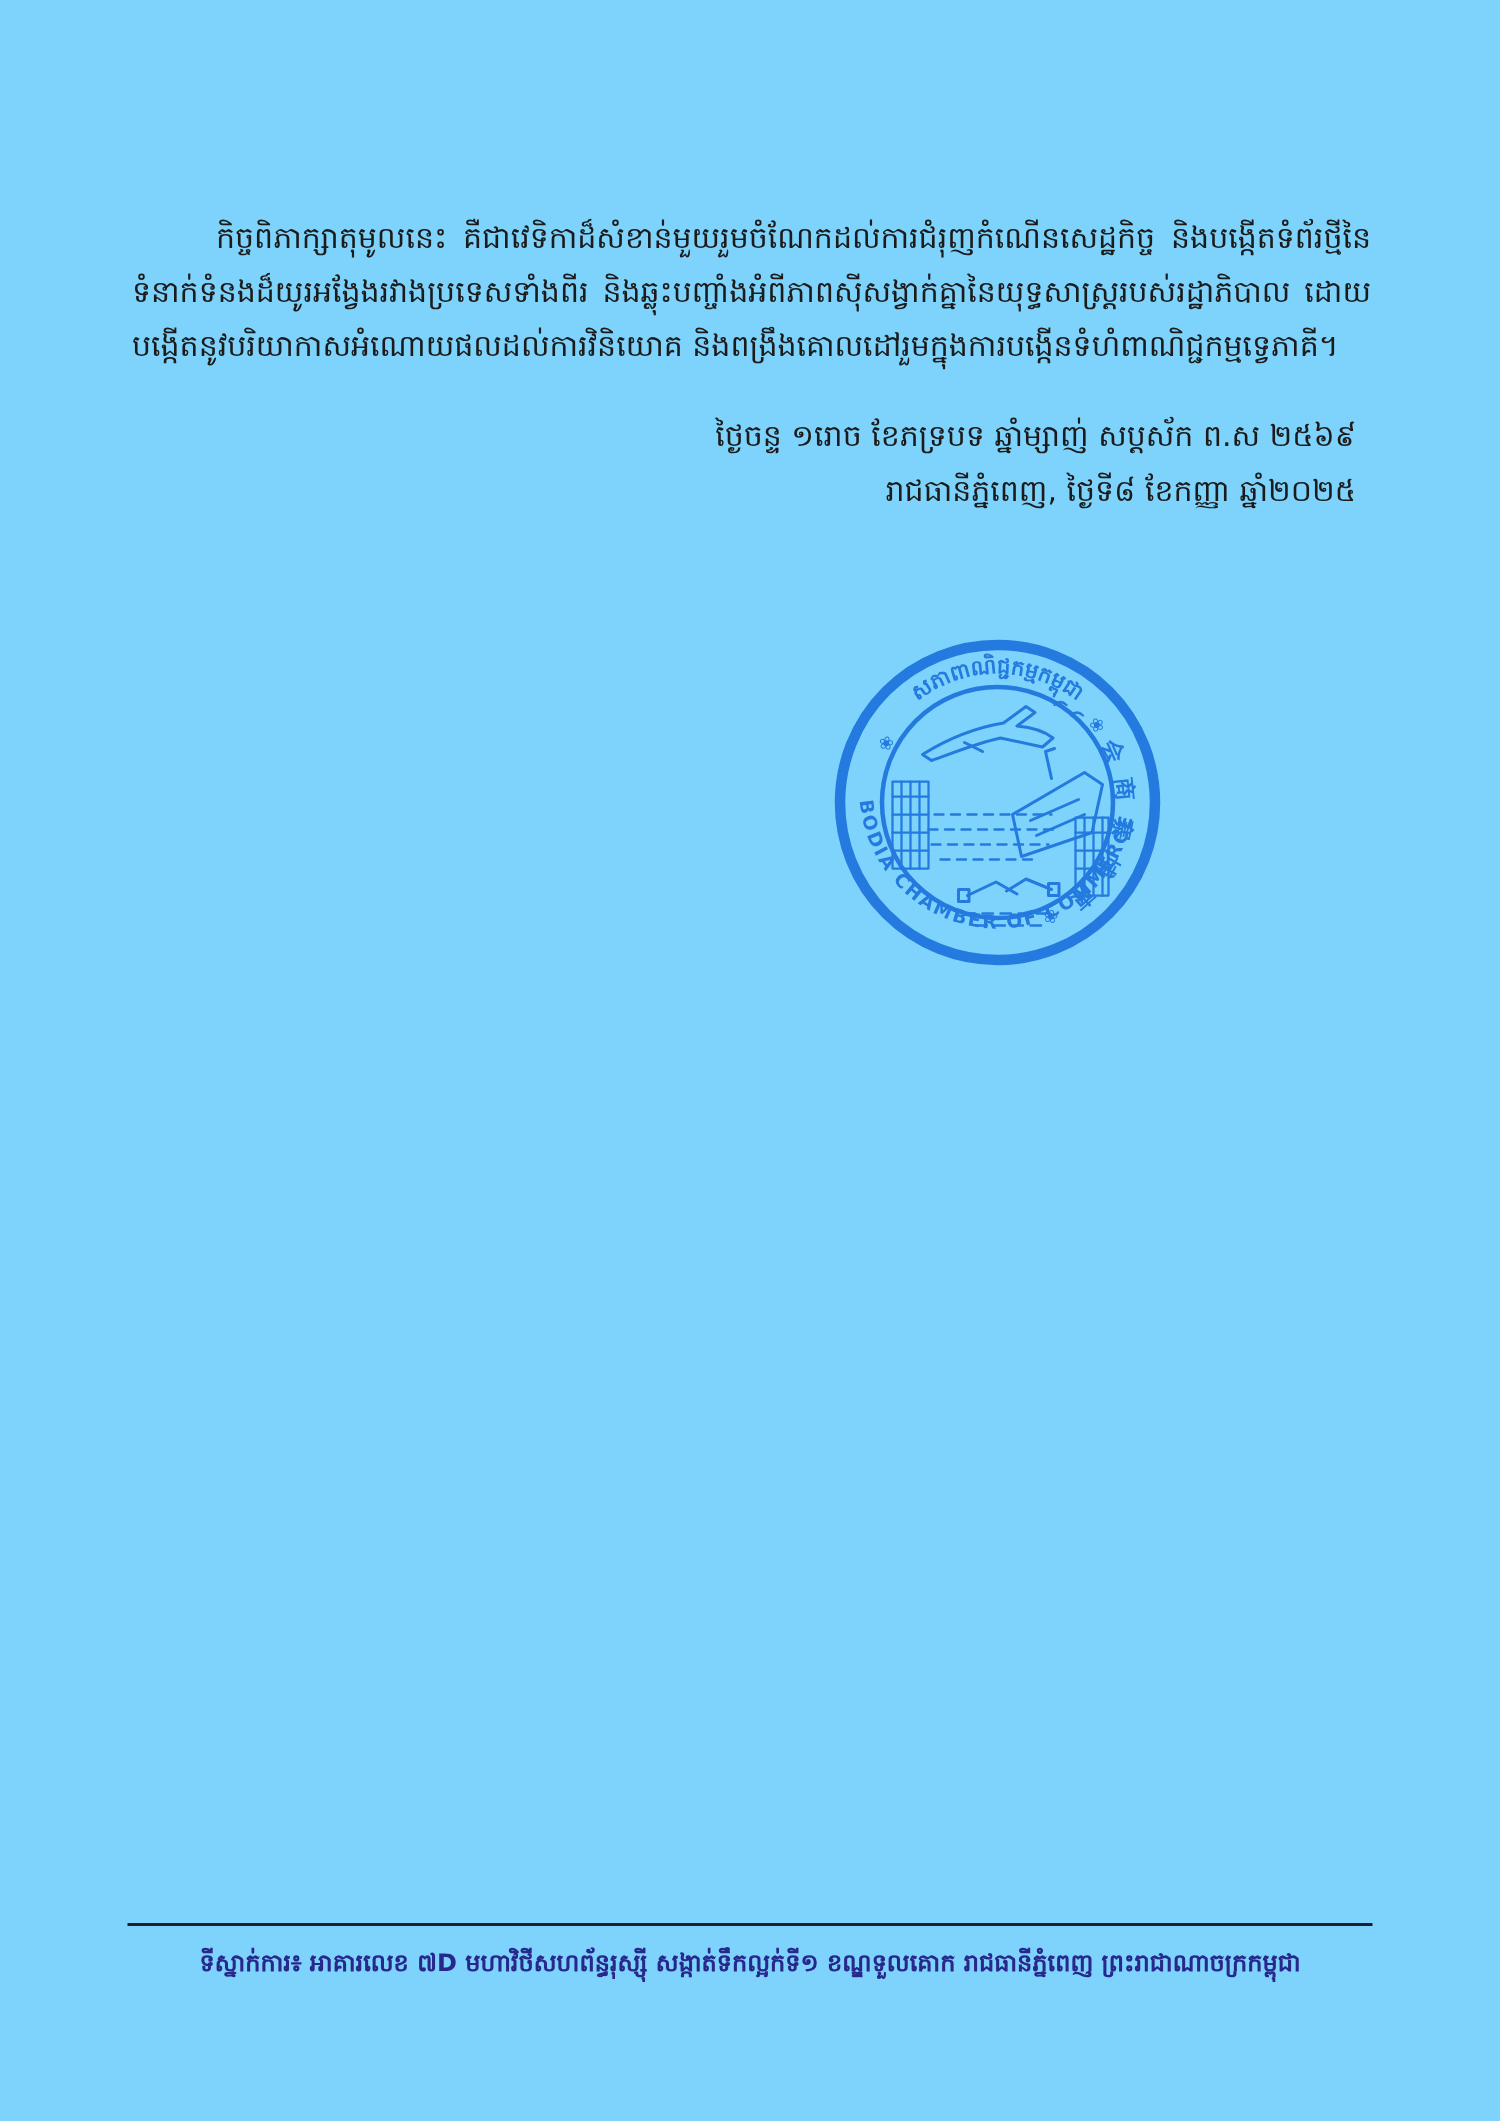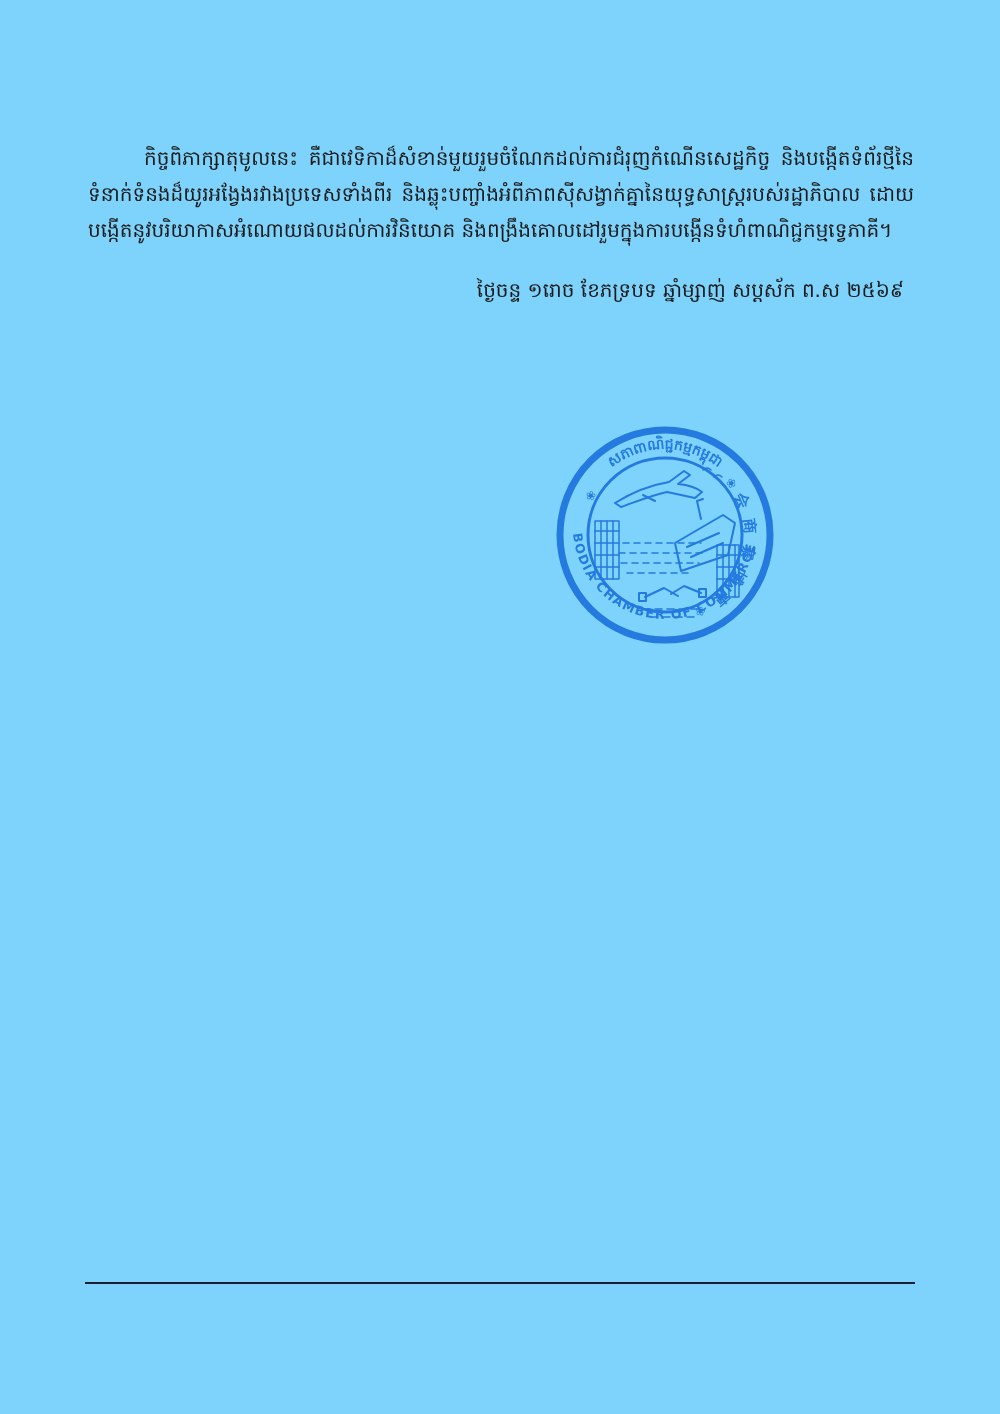--- a/index.html
+++ b/index.html
@@ -87,20 +87,21 @@
 <body>
 
 <div class="page">
 
   <div class="content">
     <p class="para">កិច្ចពិភាក្សាតុមូលនេះ គឺជាវេទិកាដ៏សំខាន់មួយរួមចំណែកដល់ការជំរុញកំណើនសេដ្ឋកិច្ច និងបង្កើតទំព័រថ្មីនៃទំនាក់ទំនងដ៏យូរអង្វែងរវាងប្រទេសទាំងពីរ និងឆ្លុះបញ្ចាំងអំពីភាពស៊ីសង្វាក់គ្នានៃយុទ្ធសាស្ត្ររបស់រដ្ឋាភិបាល ដោយបង្កើតនូវបរិយាកាសអំណោយផលដល់ការវិនិយោគ និងពង្រឹងគោលដៅរួមក្នុងការបង្កើនទំហំពាណិជ្ជកម្មទ្វេភាគី។</p>
 
 
     <div class="dateline">
       <div>ថ្ងៃចន្ទ ១រោច ខែភទ្របទ ឆ្នាំម្សាញ់ សប្តស័ក ព.ស ២៥៦៩</div>
+      <div>រាជធានីភ្នំពេញ, ថ្ងៃទី៨ ខែកញ្ញា ឆ្នាំ២០២៥</div>
     </div>
   </div>
 
   <div class="stamp">
     <svg viewBox="0 0 228 228" width="228" height="228">
       <defs>
         <path id="arcTop" d="M 28,114 A 86,86 0 0 1 200,114"></path>
         <path id="arcBottom" d="M 22,106 A 92,92 0 1 0 206,106"></path>
       </defs>
 
@@ -179,15 +180,16 @@
         <g stroke-width="1.6">
           <path d="M 92,188 H 152" stroke-dasharray="7 5"></path>
           <path d="M 100,196 H 146" stroke-dasharray="7 5"></path>
         </g>
       </g>
     </svg>
   </div>
 
   <div class="footer">
     <div class="footer-rule"></div>
+    <div class="footer-line">ទីស្នាក់ការ៖ អាគារលេខ ៧D មហាវិថីសហព័ន្ធរុស្ស៊ី សង្កាត់ទឹកល្អក់ទី១ ខណ្ឌទួលគោក រាជធានីភ្នំពេញ ព្រះរាជាណាចក្រកម្ពុជា</div>
   </div>
 
 </div>
 
 </body></html>

